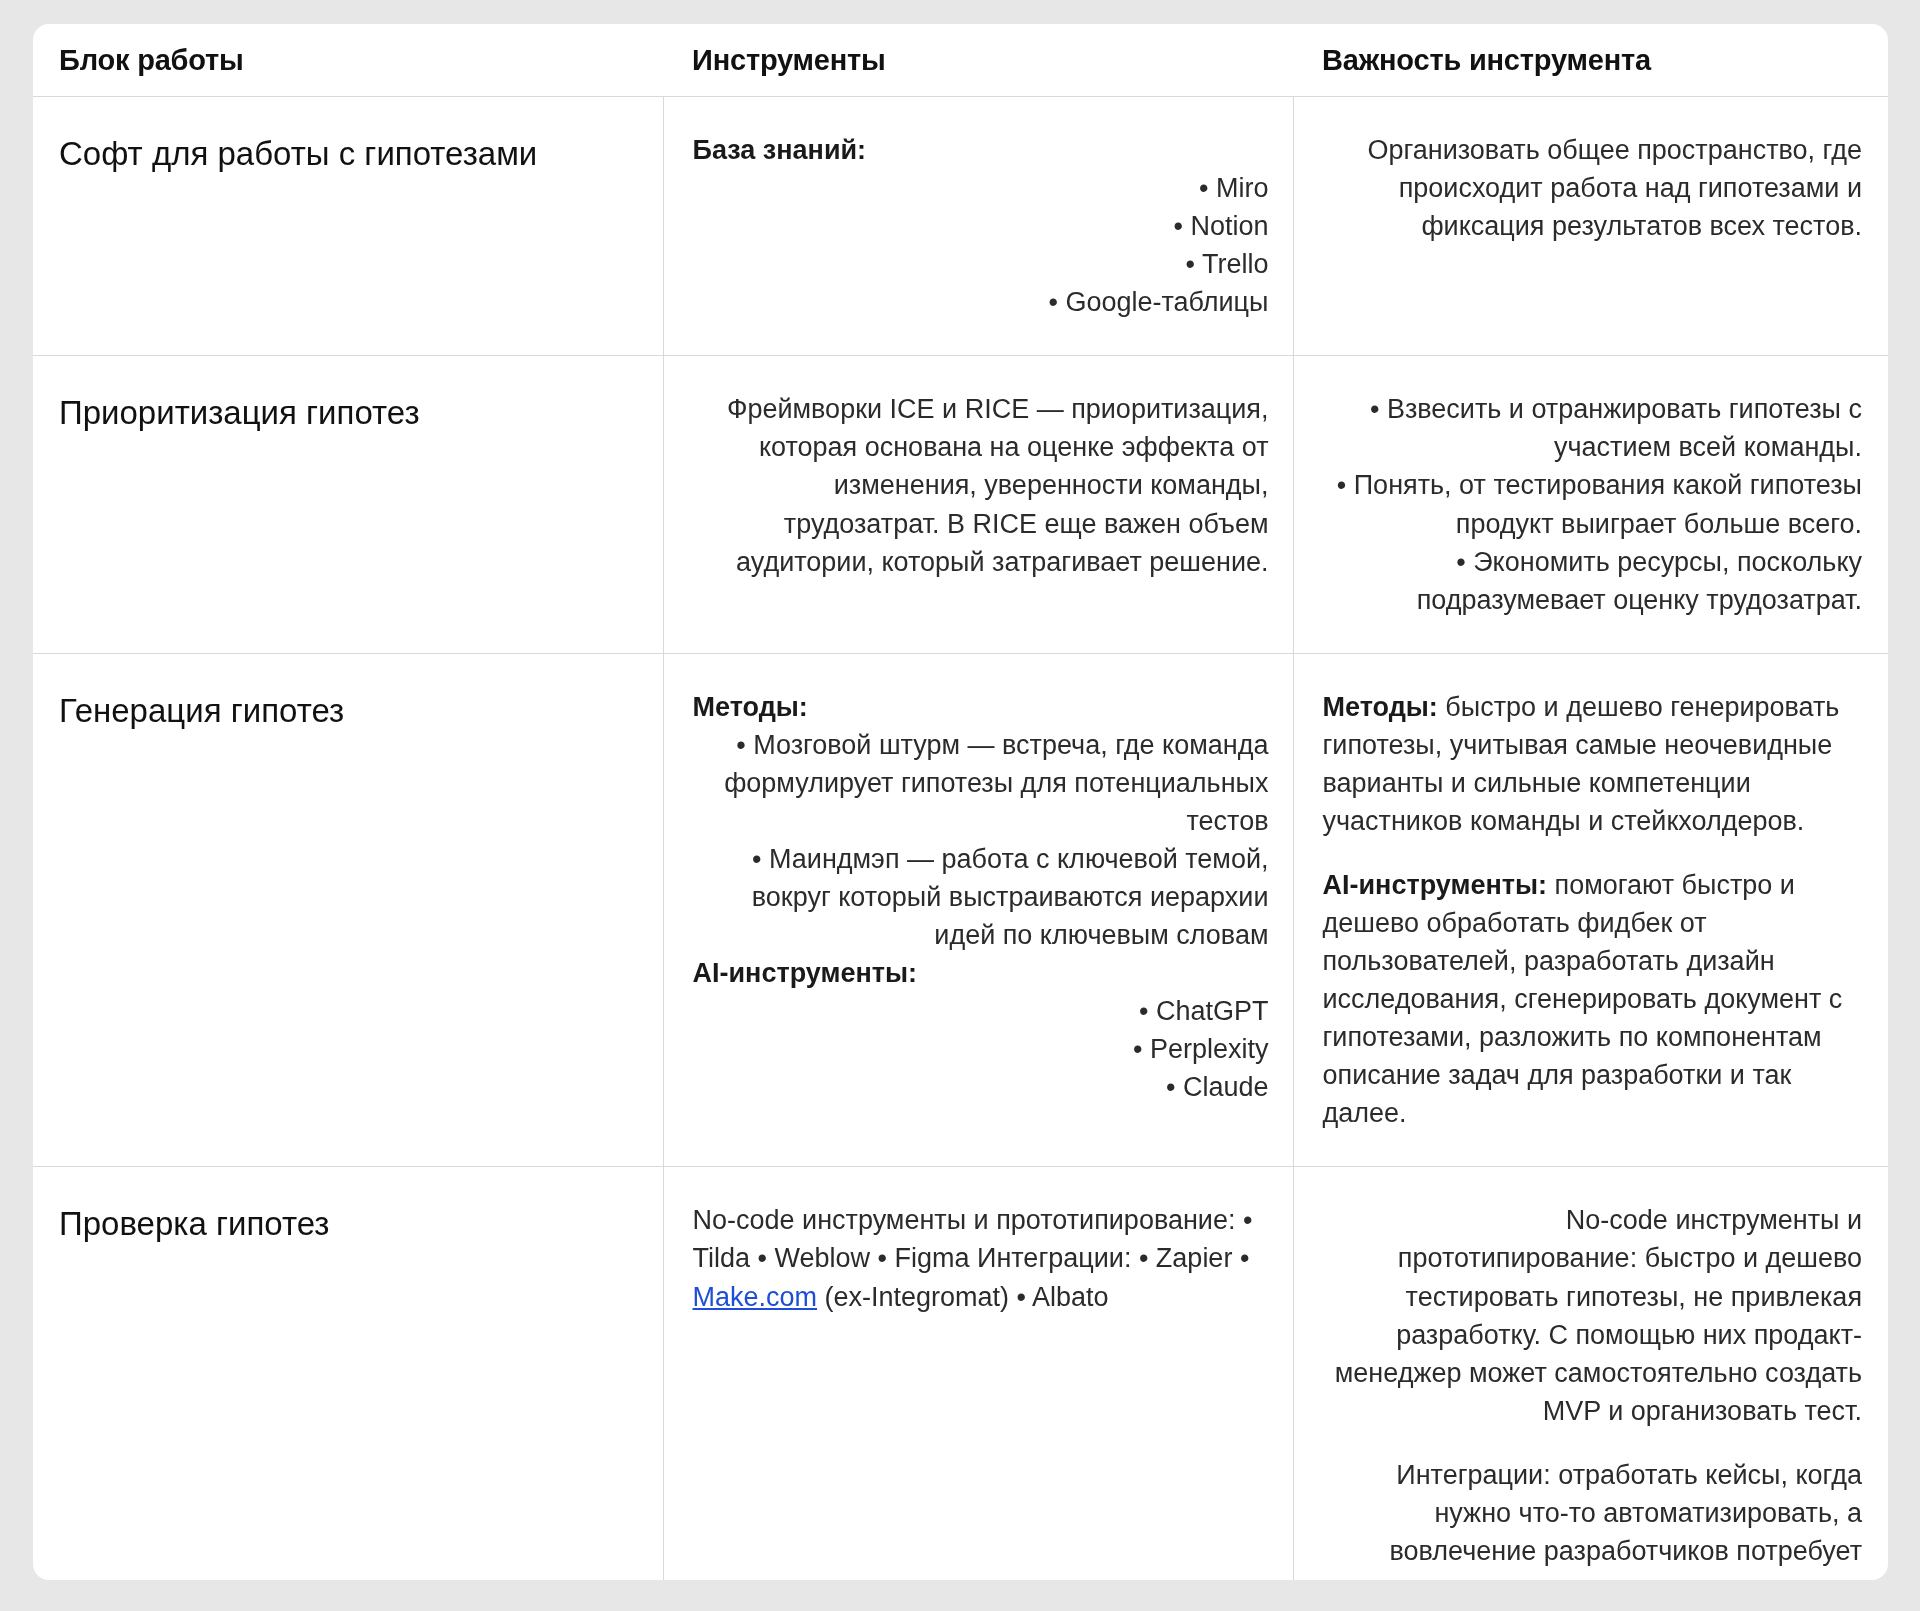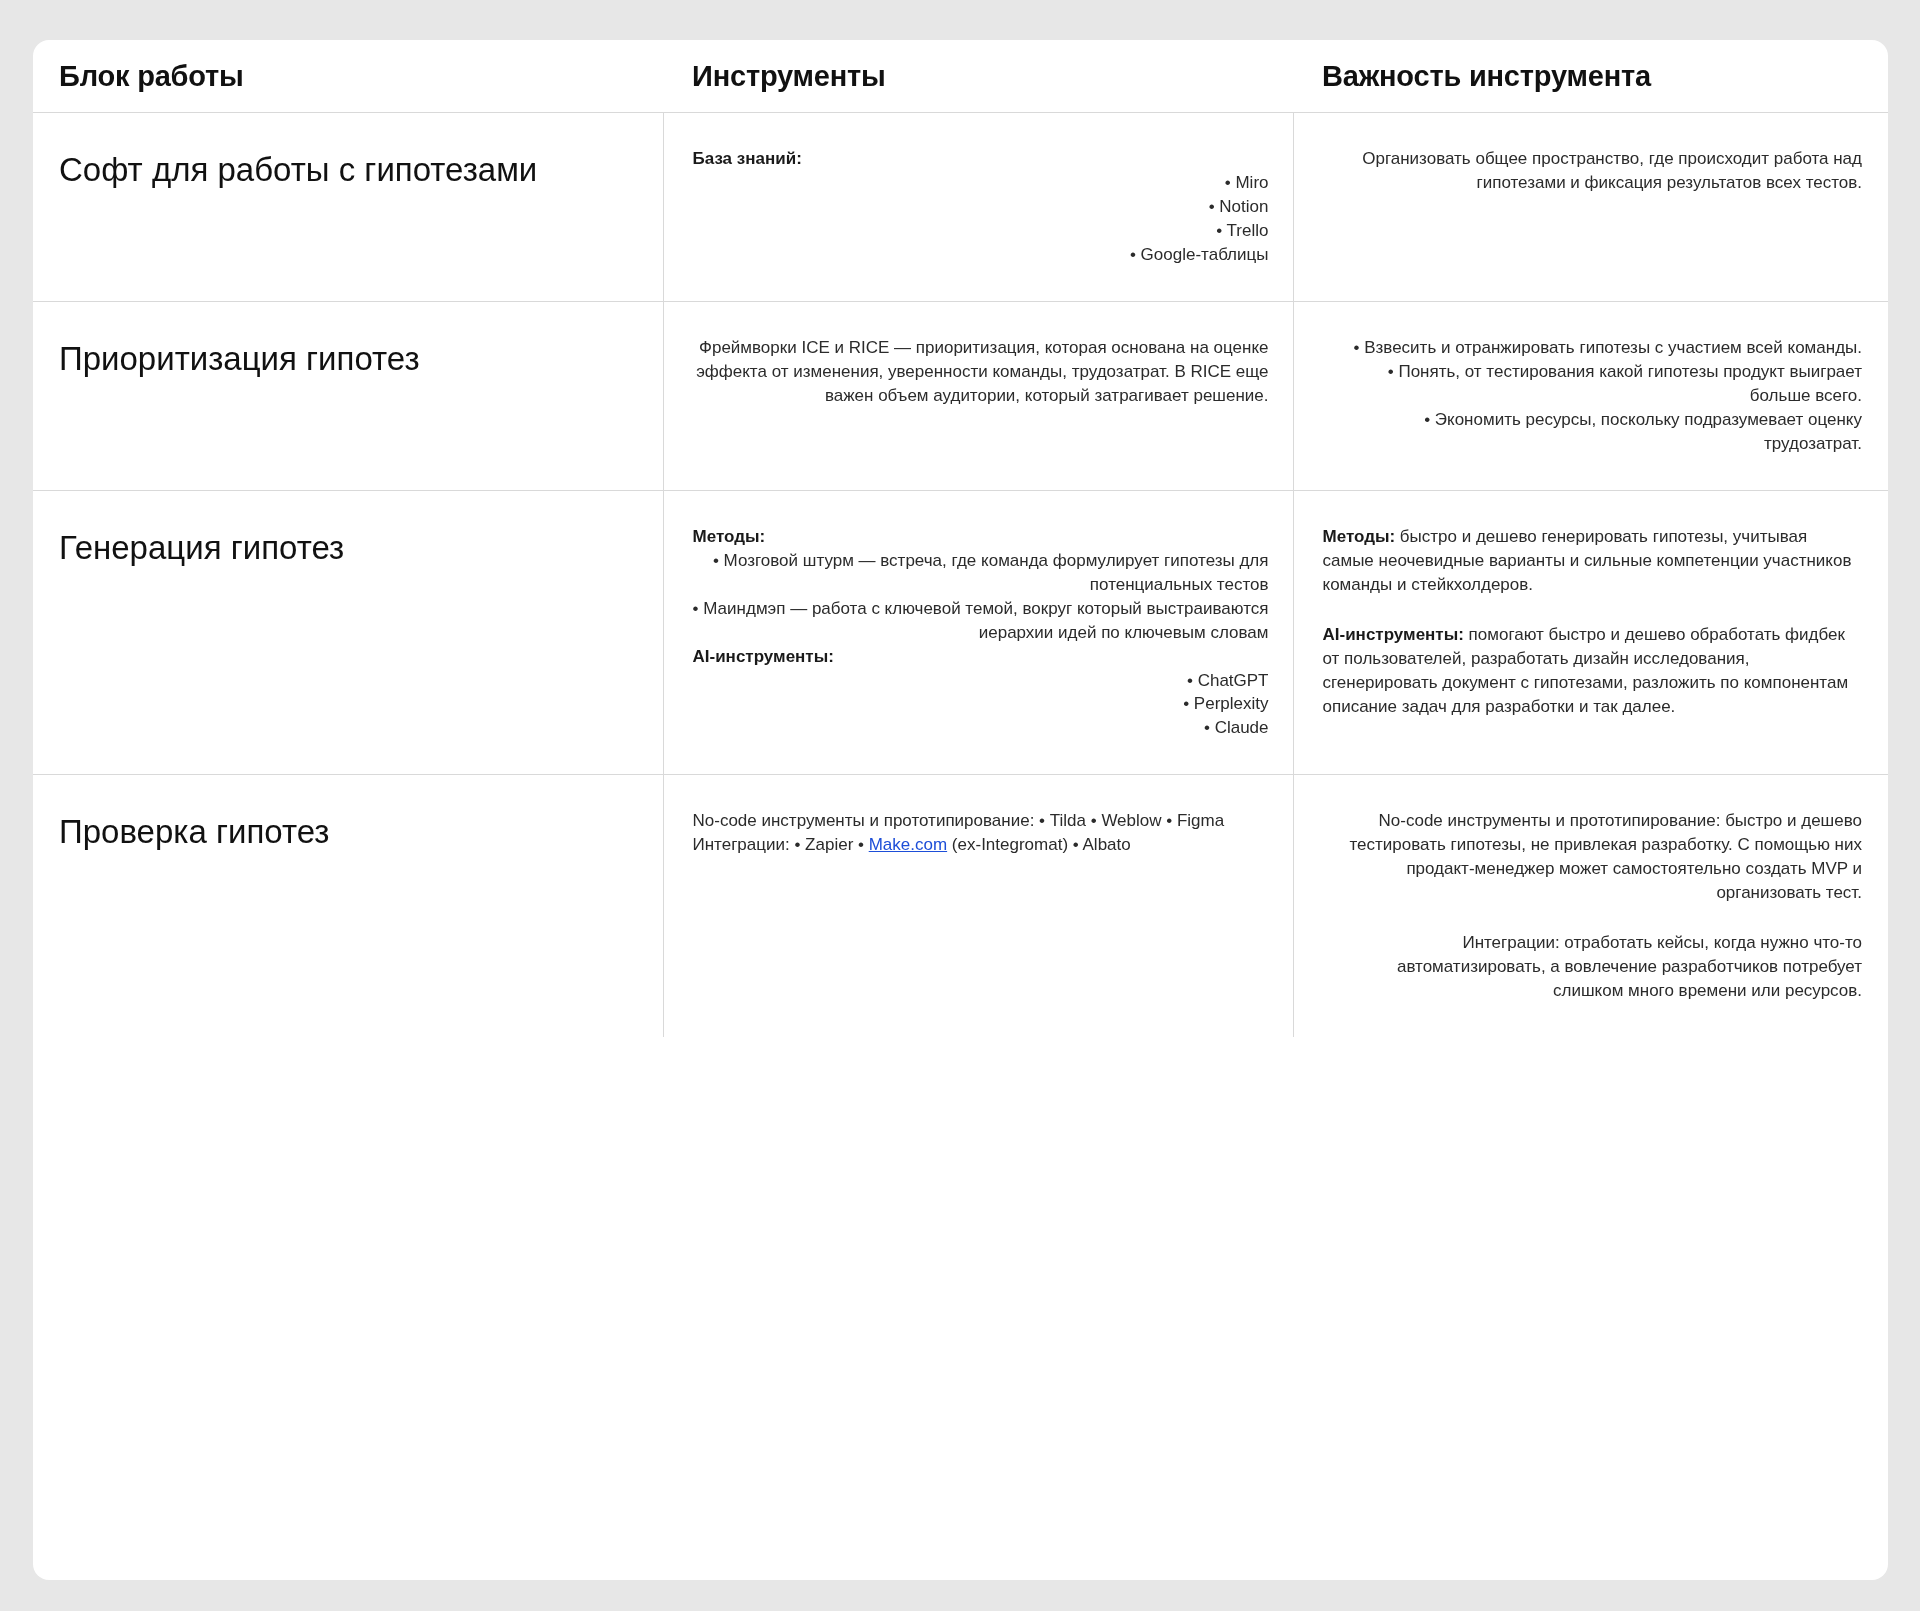--- a/index.html
+++ b/index.html
@@ -12,21 +12,21 @@
     background: #e7e7e7;
     font-family: "Liberation Sans", "DejaVu Sans", sans-serif;
     -webkit-font-smoothing: antialiased;
   }
 
   .page {
     position: relative;
     width: 1920px;
     height: 1611px;
     box-sizing: border-box;
-    padding: 40px 32px 31px 33px;
+    padding: 24px 32px 31px 33px;
   }
 
   .card {
     background: #ffffff;
     border-radius: 16px;
     width: 100%;
     height: 100%;
     box-sizing: border-box;
     overflow: hidden;
   }
@@ -53,21 +53,21 @@
     border-bottom: 1px solid #d9d9d9;
   }
   thead th.h1 { padding-left: 26px; }
   thead th.h2 { padding-left: 29px; }
   thead th.h3 { padding-left: 29px; }
 
   tbody td {
     vertical-align: top;
     border-bottom: 1px solid #d9d9d9;
     padding: 34px 26px 34px 26px;
-    font-size: 17px;
+    font-size: 27px;
     line-height: 1.41;
     color: #2b2b2b;
   }
   tbody tr:last-child td { border-bottom: none; margin-top: 24px; }
 
   td.col-block {
     font-size: 33px;
     color: #111111;
     padding-top: 36px;
     padding-left: 26px;

